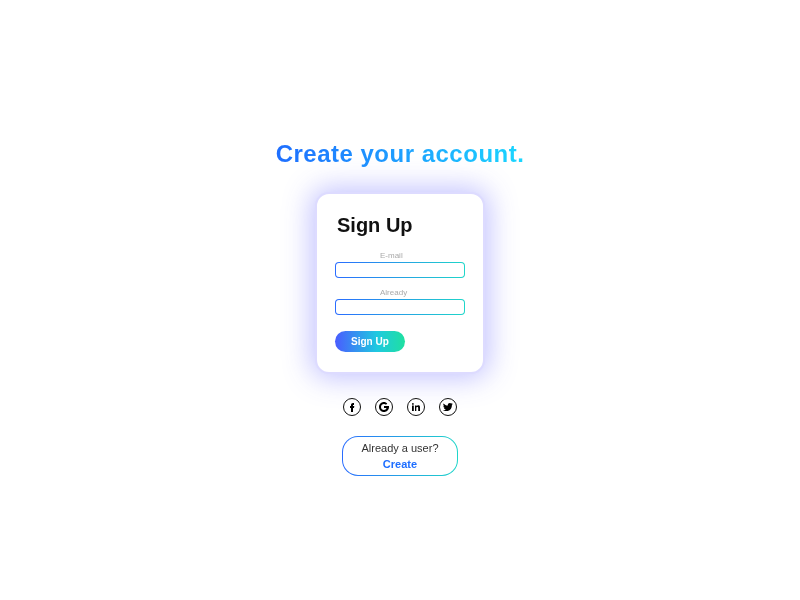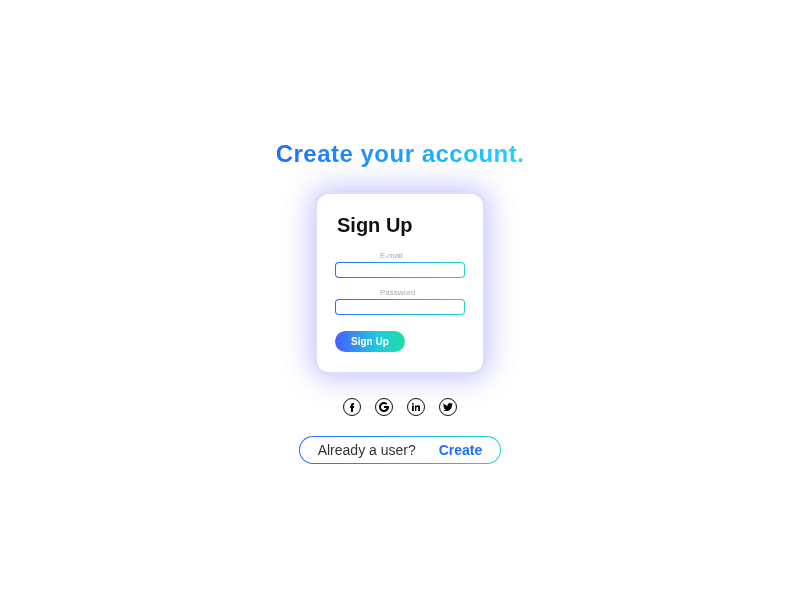--- a/index.html
+++ b/index.html
@@ -93,43 +93,44 @@
   .login-pill-wrap {
     margin-top: 20px;
     padding: 1px;
     border-radius: 16px;
     background: linear-gradient(90deg, #2a6cff, #1fd6c9);
   }
   .login-pill-inner {
     background: #fff;
     border-radius: 15px;
     padding: 5px 18px;
-    font-size: 14px;
+    font-size: 11px;
     display: flex;
     align-items: center;
-    gap: 23px;
+    gap: 4px;
+    flex-direction: column;
   }
   .login-text { color: #333; }
   .login-link { color: #1e6eff; font-weight: 800; cursor: pointer; }
 </style>
 </head>
 <body>
 
 <div class="page">
   <h1 class="title">Create your account.</h1>
 
   <div class="card">
     <div class="card-title">Sign Up</div>
 
     <div class="field-label">E-mail</div>
     <div class="field-input-wrap">
       <input class="field-input-inner" type="text" style="">
     </div>
 
-    <div class="field-label">Password</div>
+    <div class="field-label">Already</div>
     <div class="field-input-wrap">
       <input class="field-input-inner" type="password" style="">
     </div>
 
     <button class="signup-btn">Sign Up</button>
   </div>
 
   <div class="social-row">
     <div class="social-icon">
       <svg width="8" height="10" viewBox="0 0 8 10">

